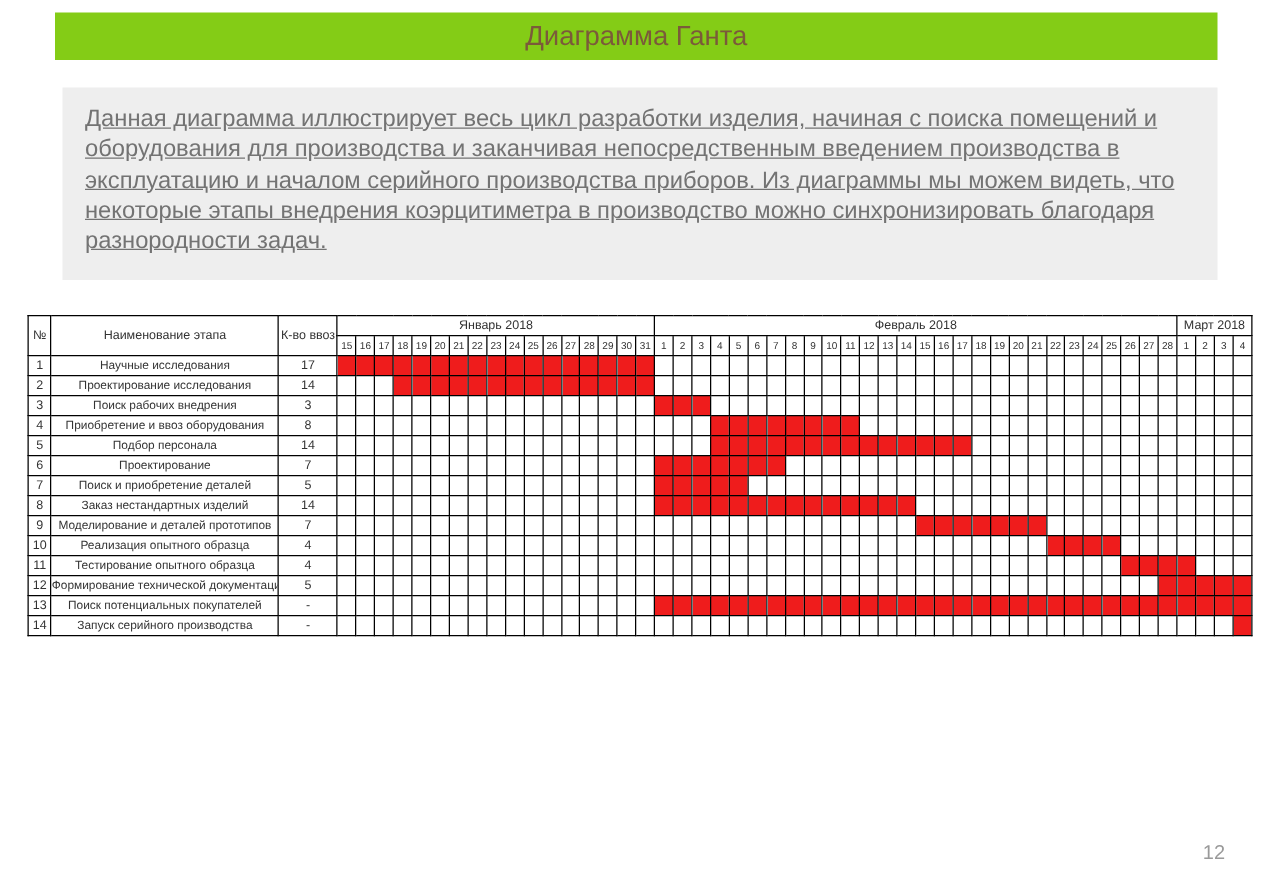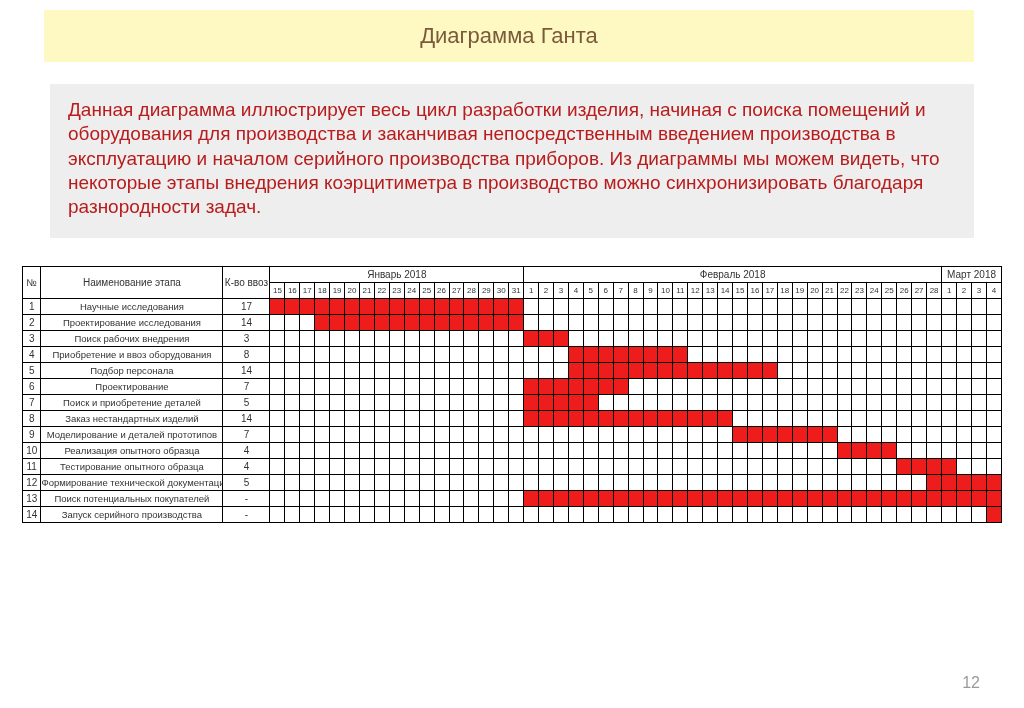--- a/index.html
+++ b/index.html
@@ -1,38 +1,39 @@
 <!DOCTYPE html>
 <html><head>
 <meta charset="utf-8">
 <style>
   * { box-sizing: border-box; margin: 0; padding: 0; }
   html, body { width: 1024px; height: 708px; font-family: Arial, Helvetica, sans-serif; background: #fff; color: #333; }
   .title-band {
-    background: #fef9c3;
-    height: 52px;
+    background: #84cc16;
+    height: 38px;
     margin: 10px 50px 0 44px;
     display: flex;
     align-items: center;
     justify-content: center;
   }
   .title-band h1 {
     font-size: 22px;
     font-weight: 400;
     color: #7b5a3a;
   }
   .desc-box {
     background: #eeeeee;
     margin: 22px 50px 0 50px;
     padding: 14px 18px 18px 18px;
   }
   .desc-box p {
     font-size: 19px;
     line-height: 1.28;
-    color: #b91c1c;
+    color: #737373;
+    text-decoration: underline;
   }
   .gantt-wrap {
     margin: 28px 22px 0 22px;
   }
   table.gantt {
     border-collapse: collapse;
     width: 100%;
     table-layout: fixed;
     font-size: 10px;
   }

